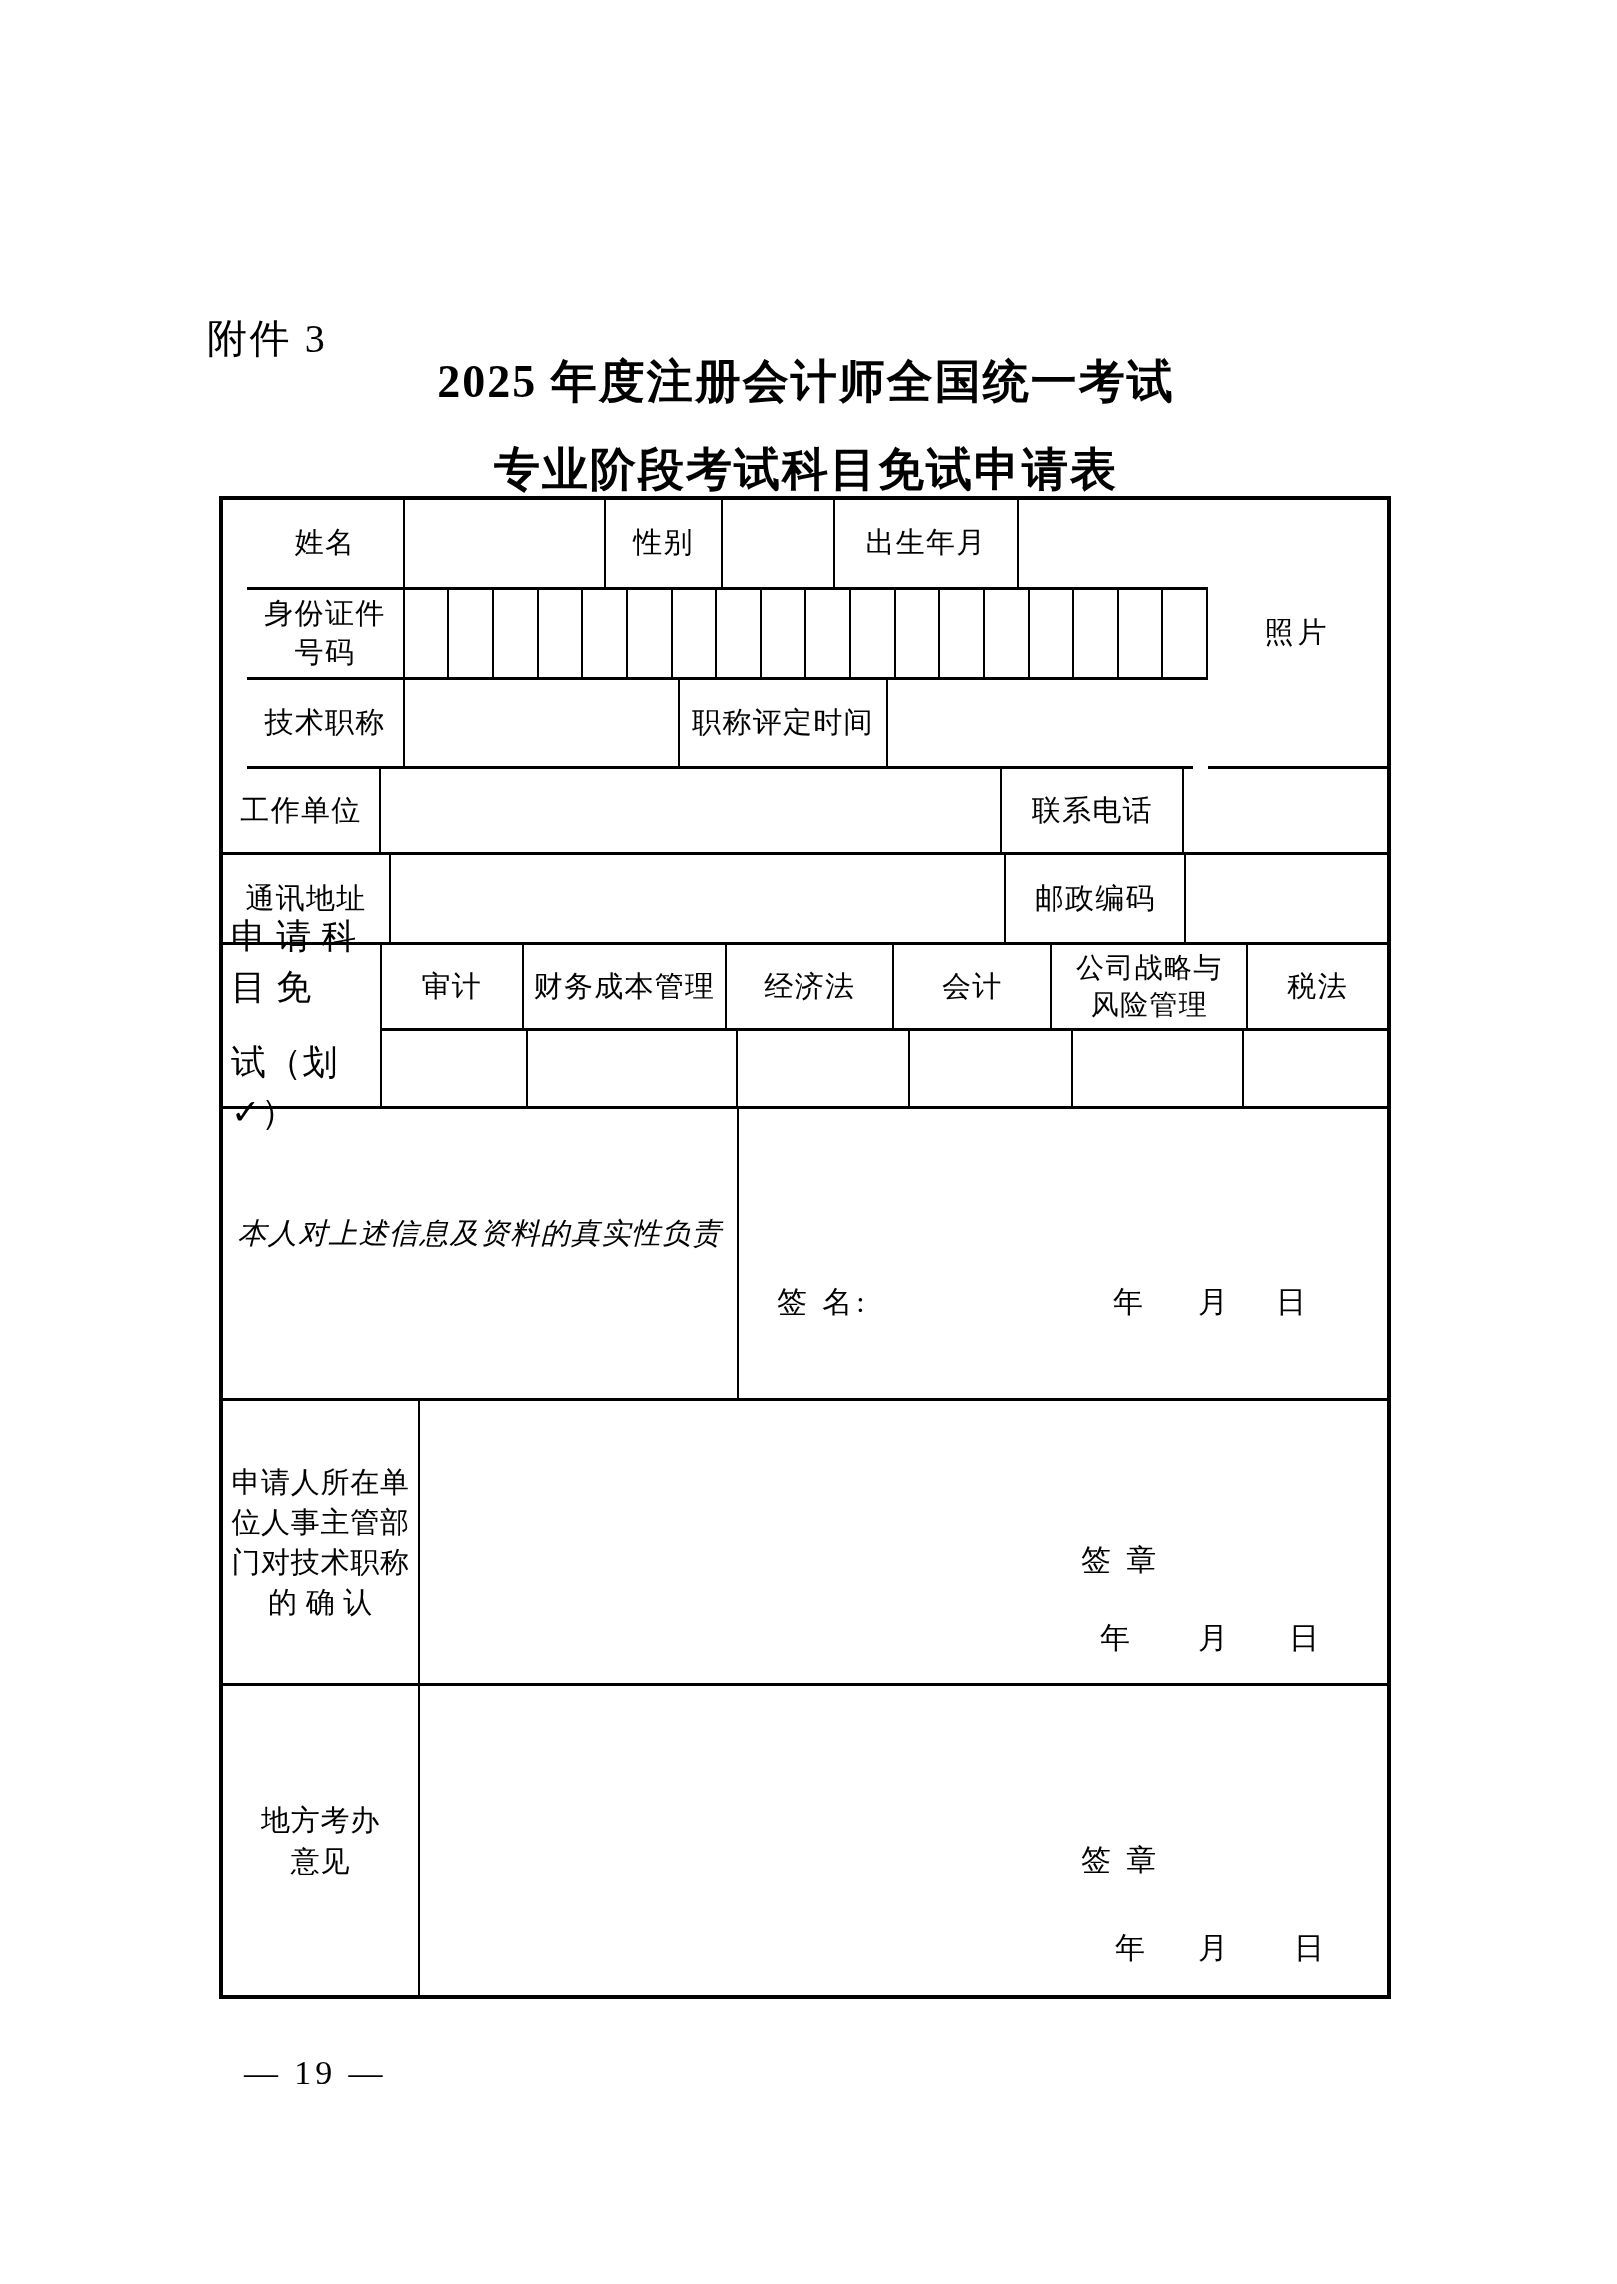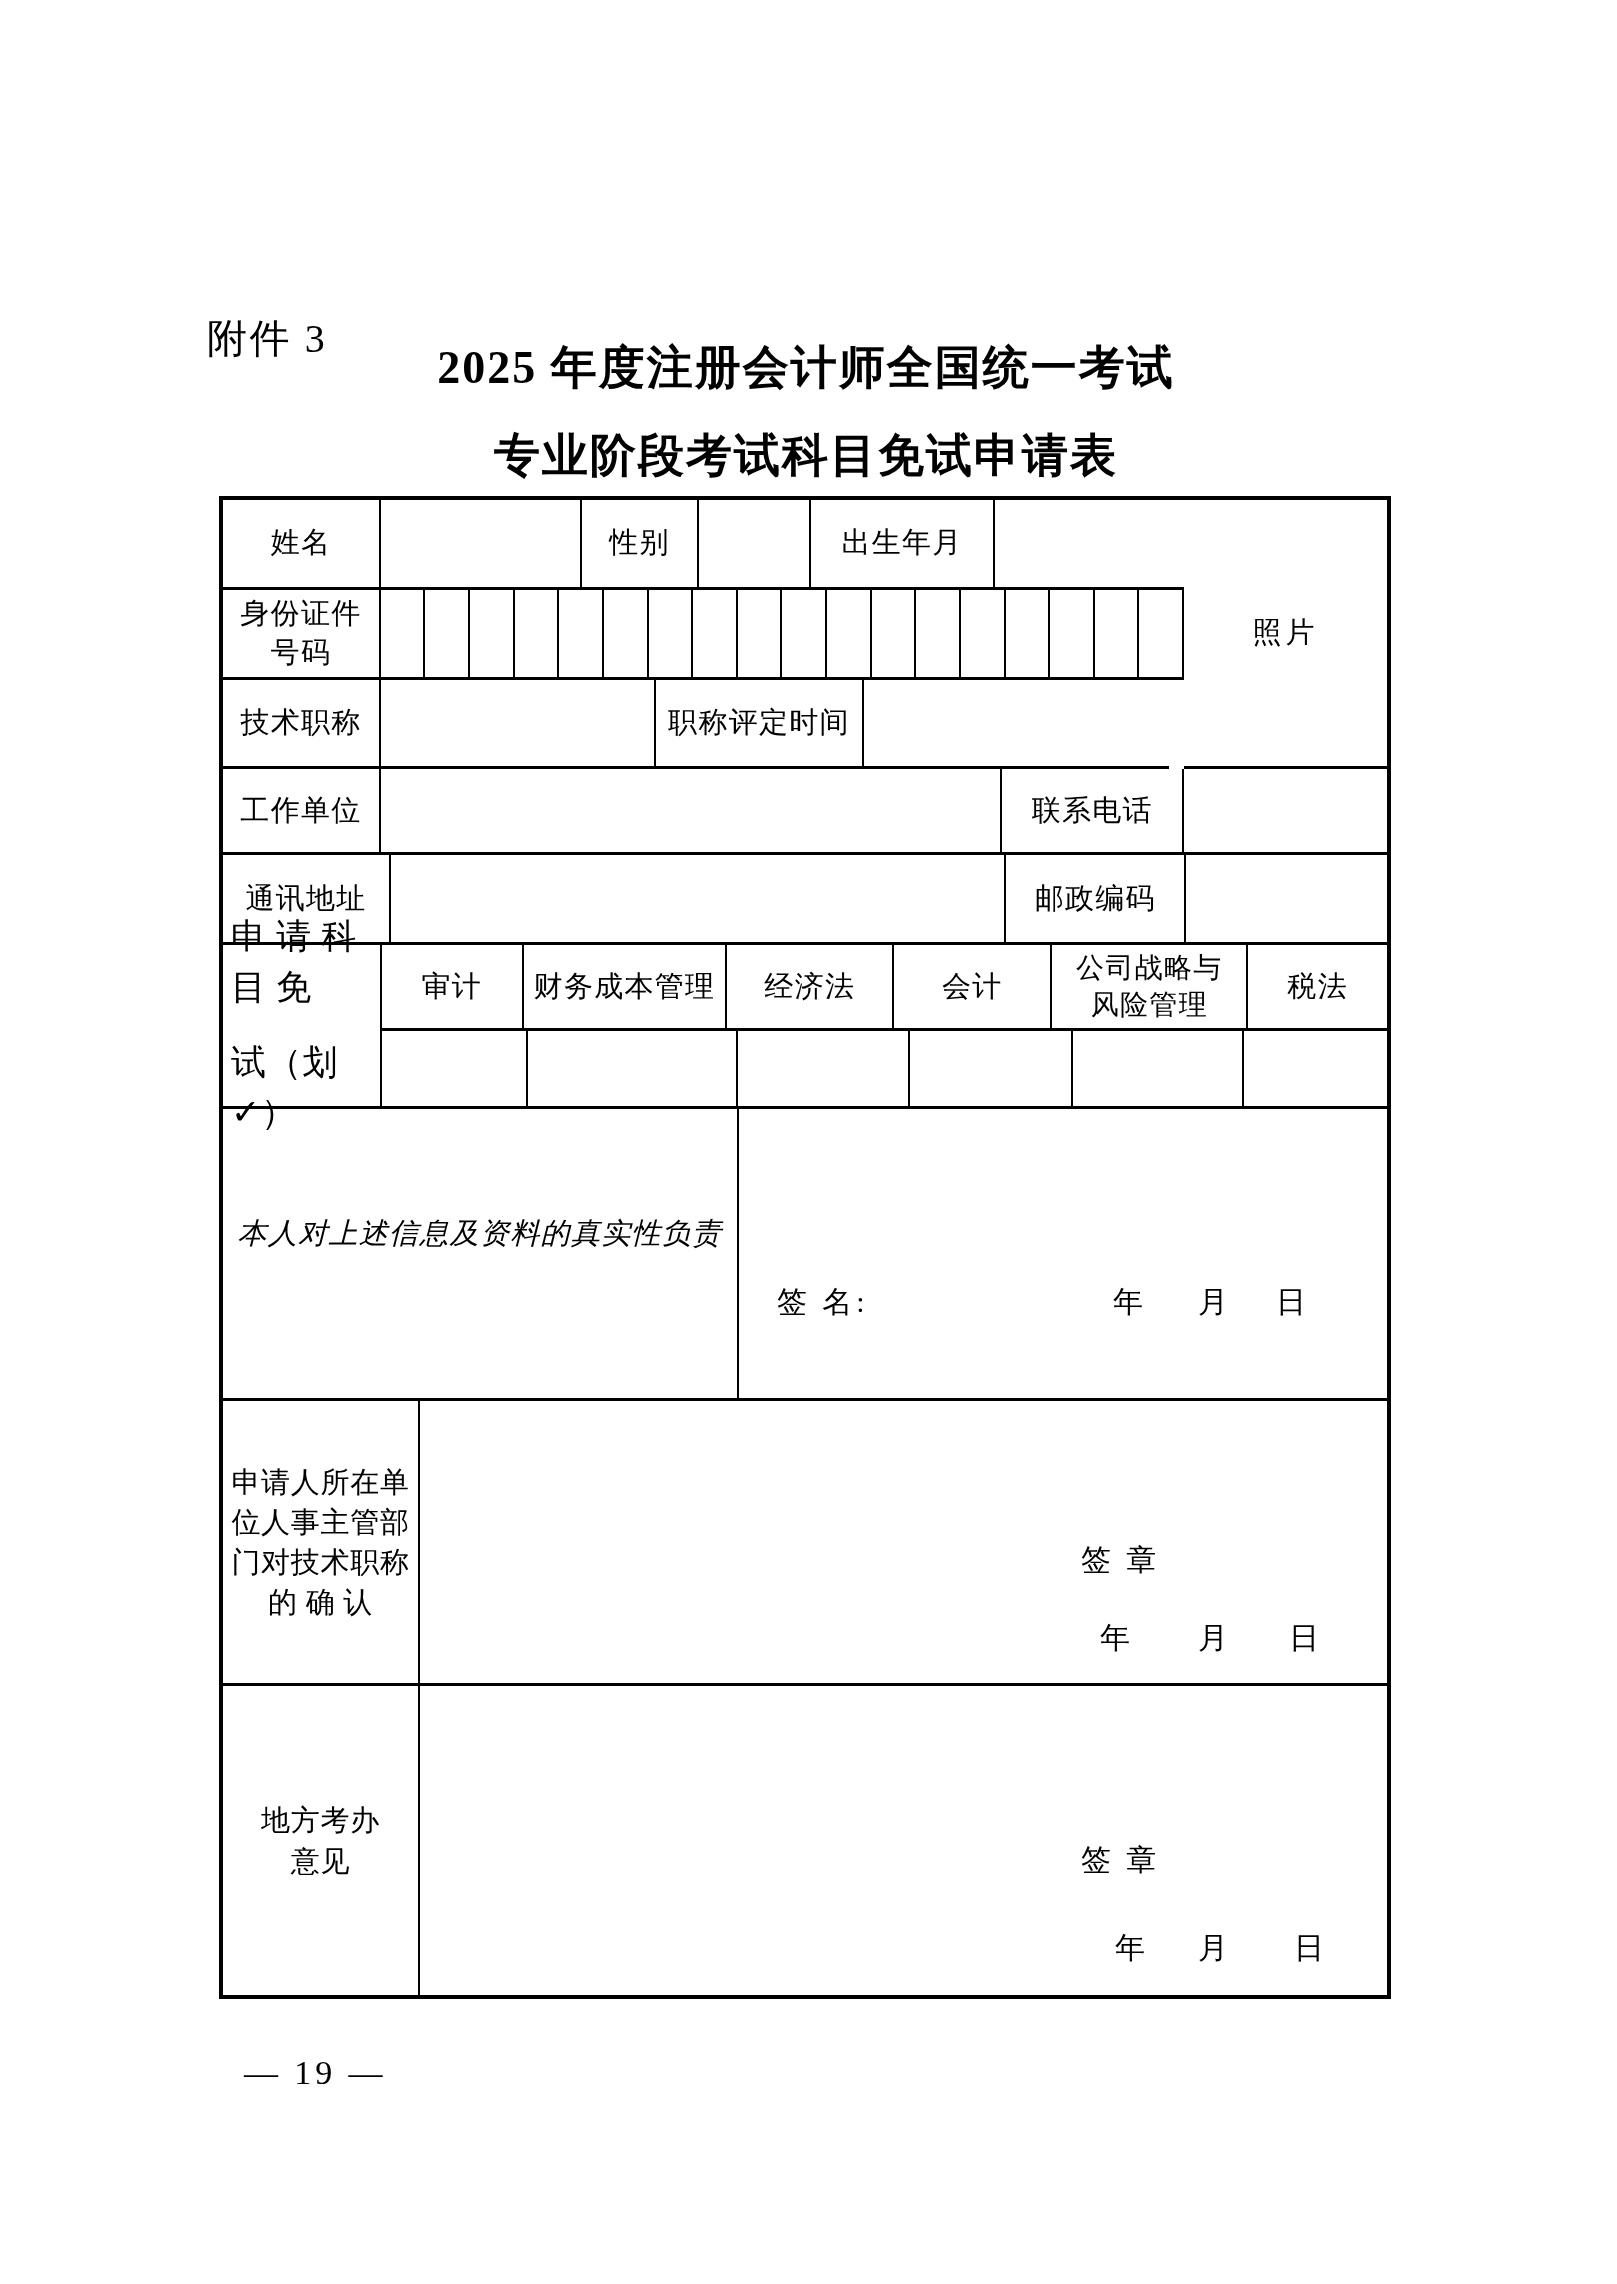--- a/index.html
+++ b/index.html
@@ -9,21 +9,21 @@
     position: relative;
     font-family: "Liberation Serif", "DejaVu Serif", serif;
     color: #000;
     overflow: hidden;
   }
   .attachment {
     position: absolute; left: 207px; top: 311px;
     font-size: 40px; letter-spacing: 2.6px;
   }
   .title-wrap {
-    position: absolute; left: 219px; top: 337px; width: 1174px;
+    position: absolute; left: 219px; top: 351px; width: 1174px;
     text-align: center;
   }
   .title-line { font-size: 46px; font-weight: bold; letter-spacing: 2px; }
   .title-line.second { margin-top: 26px; }
 
   
   .form-table {
     position: absolute; left: 219px; top: 496px;
     width: 1164px; height: 1495px;
     border: 4.6px solid #000;
@@ -37,21 +37,21 @@
     display: flex; align-items: center; justify-content: center;
     font-size: 29px;
     letter-spacing: 1.3px;
     position: relative;
   }
   .cell.last { border-right: none; }
   .nob { border-bottom: none; }
 
   
   .top-block { display: flex; height: 269px; }
-  .left-cols { width: 961px; display: flex; flex-direction: column; }
+  .left-cols { width: 961px; display: flex; flex-direction: column; margin-left: 24px; }
   .r138 { height: 90px; }
   .r132 { height: 86px; }
   .two-line { flex-direction: column; line-height: 1.35; }
   .photo-cell {
     width: 203px; height: 269px;
     border-bottom: 3.3px solid #000;
     display: flex; align-items: center; justify-content: center;
     font-size: 29px; letter-spacing: 3.9px;
   }
   .idgrid {

